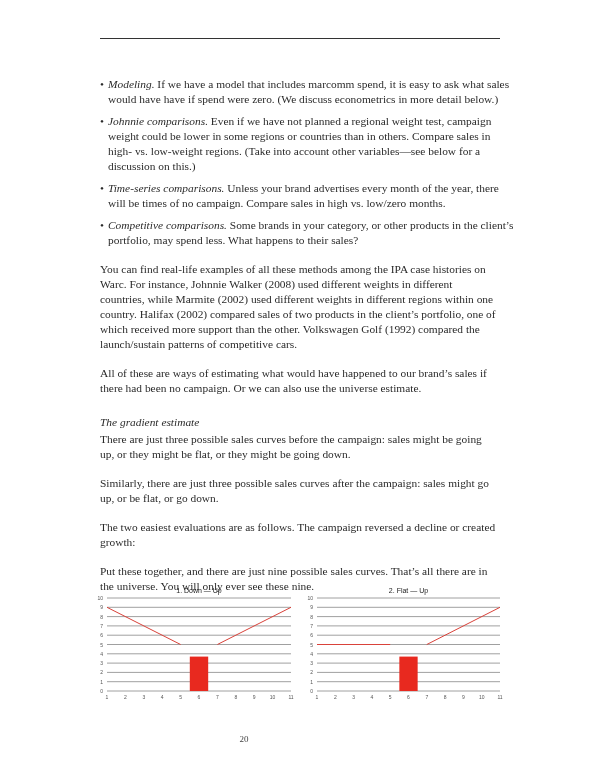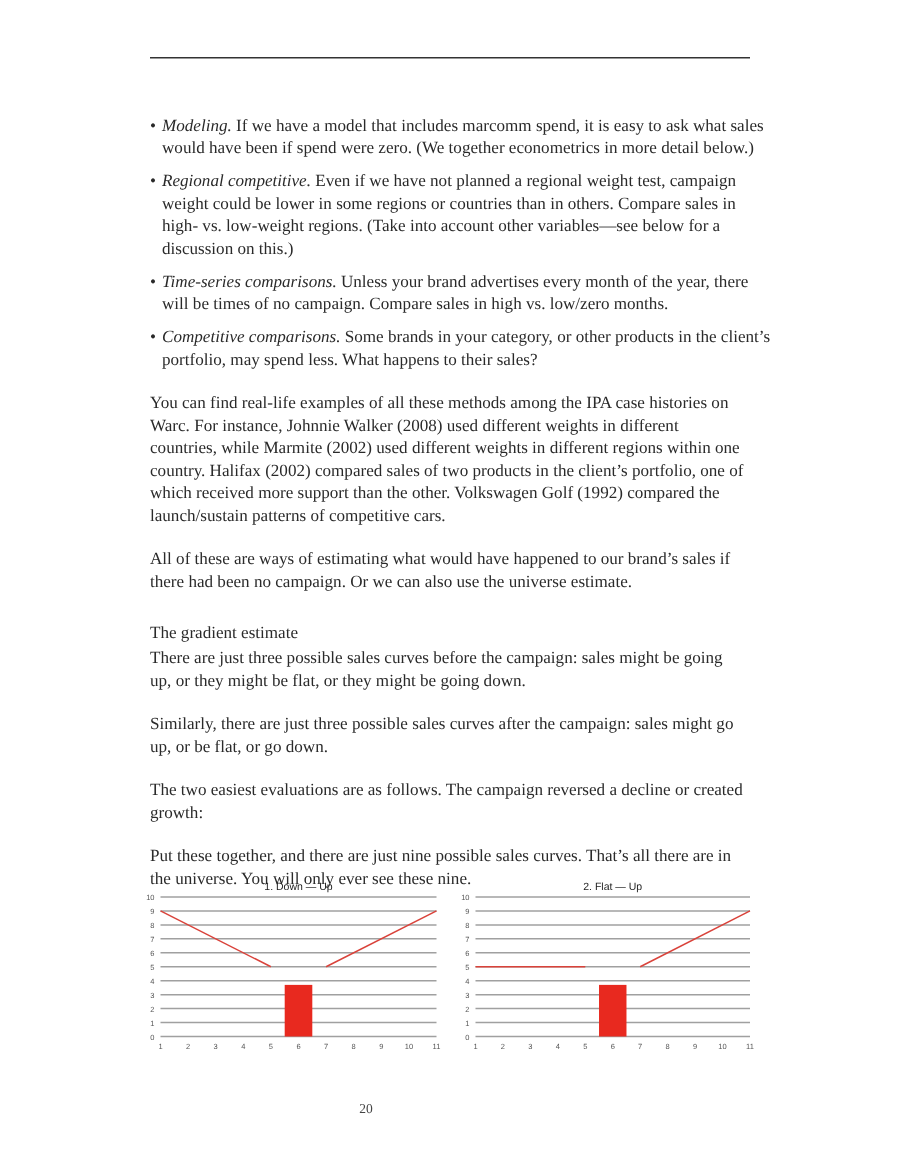--- a/index.html
+++ b/index.html
@@ -4,38 +4,38 @@
 <style>
   html, body { margin: 0; padding: 0; background: #ffffff; }
   body { width: 600px; height: 776px; position: relative; overflow: hidden;
          font-family: "Liberation Serif", "DejaVu Serif", serif; color: #2a2a2a; }
   .rule { position: absolute; left: 100px; top: 38px; width: 400px; height: 1px; background: #333; }
   .content { position: absolute; left: 100px; top: 77px; width: 415px; font-size: 11.4px; line-height: 15px; }
   .bullet { position: relative; padding-left: 8px; margin: 0 0 7px 0; }
   .bullet .dot { position: absolute; left: 0; top: 0; }
   .bullet i { font-style: italic; }
   p { margin: 0 17px 14px 0; }
-  .subhead { margin: 0 0 2px 0; }
+  .subhead { font-style: italic; margin: 0 0 2px 0; }
   .charts { position: absolute; left: 88px; top: 584px; width: 420px; height: 125px; }
   svg text { font-family: "Liberation Sans", "DejaVu Sans", sans-serif; }
   .page-num { position: absolute; left: 0; width: 488px; top: 734px; text-align: center; font-size: 9px; color: #444; }
 </style>
 </head>
 <body>
 
 <div class="rule"></div>
 
 <div class="content">
   <div class="bullet">
     <span class="dot">•</span>
-    <i>Modeling.</i><span> If we have a model that includes marcomm spend, it is easy to ask what sales would have been if spend were zero. (We together econometrics in more detail below.)</span>
+    <i>Modeling.</i><span> If we have a model that includes marcomm spend, it is easy to ask what sales would have have if spend were zero. (We discuss econometrics in more detail below.)</span>
   </div>
   <div class="bullet">
     <span class="dot">•</span>
-    <i>Regional competitive.</i><span> Even if we have not planned a regional weight test, campaign weight could be lower in some regions or countries than in others. Compare sales in high- vs. low-weight regions. (Take into account other variables—see below for a discussion on this.)</span>
+    <i>Johnnie comparisons.</i><span> Even if we have not planned a regional weight test, campaign weight could be lower in some regions or countries than in others. Compare sales in high- vs. low-weight regions. (Take into account other variables—see below for a discussion on this.)</span>
   </div>
   <div class="bullet">
     <span class="dot">•</span>
     <i>Time-series comparisons.</i><span> Unless your brand advertises every month of the year, there will be times of no campaign. Compare sales in high vs. low/zero months.</span>
   </div>
   <div class="bullet" style="margin-bottom:14px">
     <span class="dot">•</span>
     <i>Competitive comparisons.</i><span> Some brands in your category, or other products in the client’s portfolio, may spend less. What happens to their sales?</span>
   </div>
   <p>You can find real-life examples of all these methods among the IPA case histories on Warc. For instance, Johnnie Walker (2008) used different weights in different countries, while Marmite (2002) used different weights in different regions within one country. Halifax (2002) compared sales of two products in the client’s portfolio, one of which received more support than the other. Volkswagen Golf (1992) compared the launch/sustain patterns of competitive cars.</p>

